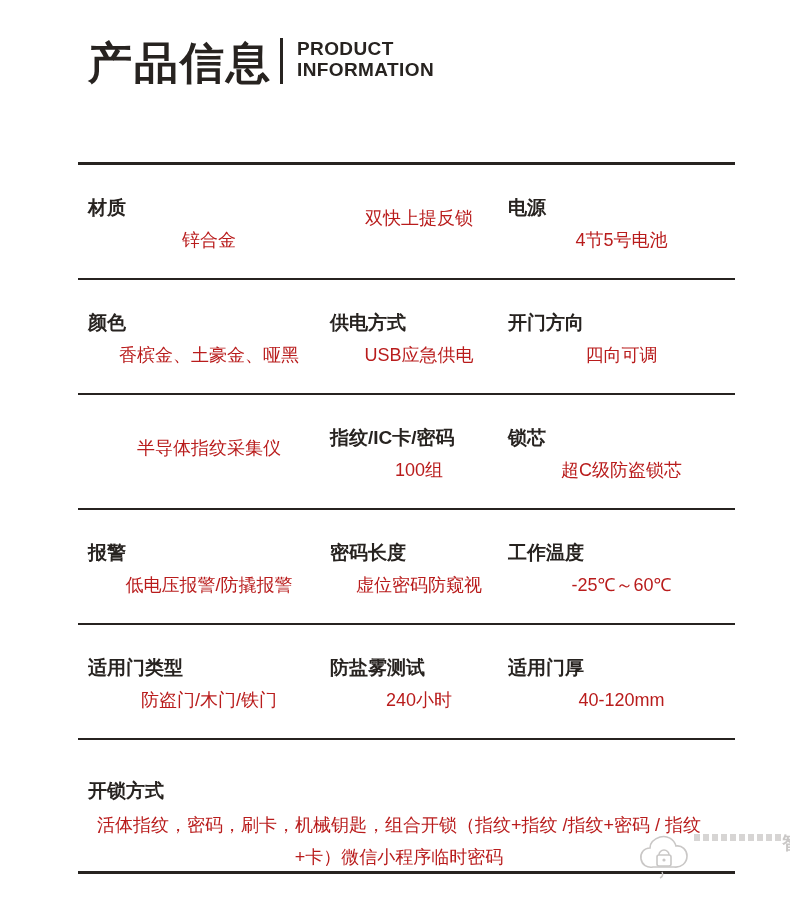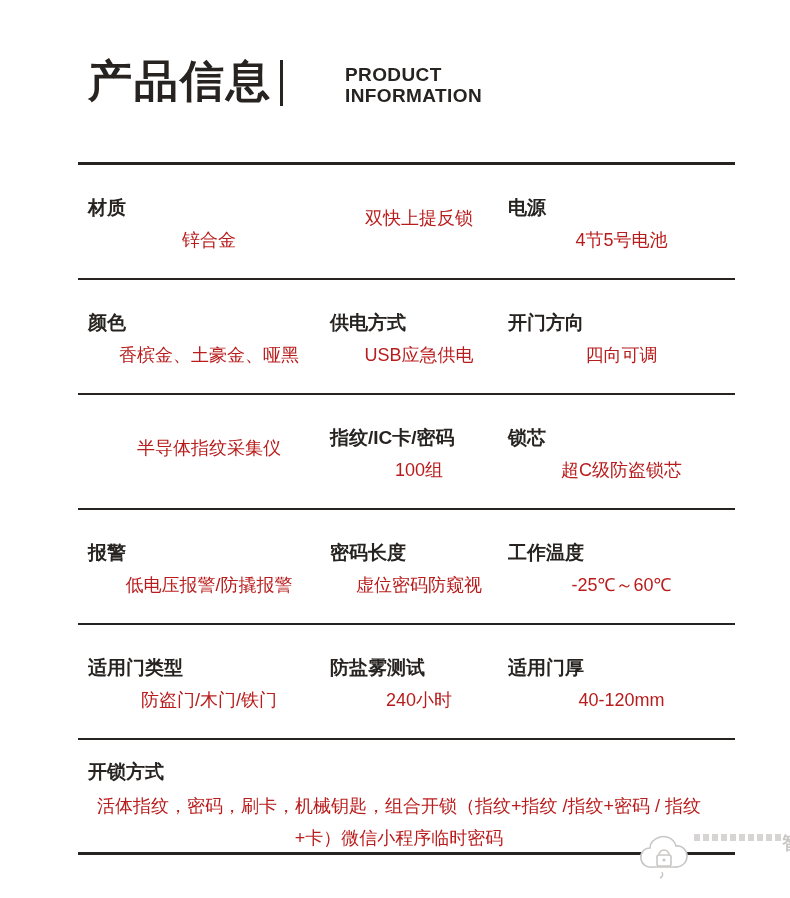--- a/index.html
+++ b/index.html
@@ -8,49 +8,49 @@
     position:relative;
     width:790px; height:898px;
     background:#ffffff;
     overflow:hidden;
     font-family:"Liberation Sans", sans-serif;
     color:#272320;
   }
 
   
   .header {
-    position:absolute; left:88px; top:56px;
-    display:flex; align-items:flex-end;
+    position:absolute; left:88px; top:38px;
+    display:flex; align-items:flex-start;
   }
   .title-zh {
     font-size:44px; font-weight:bold; letter-spacing:2px;
     color:#272320; line-height:50px; white-space:nowrap;
   }
   .title-divider {
     width:3px; height:46px; background:#272320;
     margin:0 14px 0 8px; flex:0 0 auto;
   }
   .title-en {
     font-size:19px; font-weight:bold; line-height:21px;
-    letter-spacing:0.4px; color:#272320;margin-left:48px;
+    letter-spacing:0.4px; color:#272320;
   }
 
   
   .spec-table { position:absolute; left:78px; top:162px; width:657px; }
   .rule { height:2px; background:#272320; }
   .rule.thick { height:3px; }
   .spec-row {
     height:113px;
     padding:32px 0 0 10px;
     display:grid;
     grid-template-columns:242px 178px auto;
   }
   .spec-label { font-size:19px; font-weight:bold; color:#272320; line-height:22px; }
   .spec-value { font-size:18px; color:#b91c1c; line-height:21px; margin-top:11px;text-align:center; }
-  .spec-row.full { display:block; height:112px; padding-top:21px; }
+  .spec-row.full { display:block; height:112px; padding-top:21px;margin-top:19px; }
   .spec-row.full .spec-value {
     max-width:622px; line-height:32px; margin-top:7px;
   }
 
   
   .watermark {
     position:absolute; left:636px; top:824px;
     width:154px; height:64px;
     display:flex; align-items:flex-start;
   }

